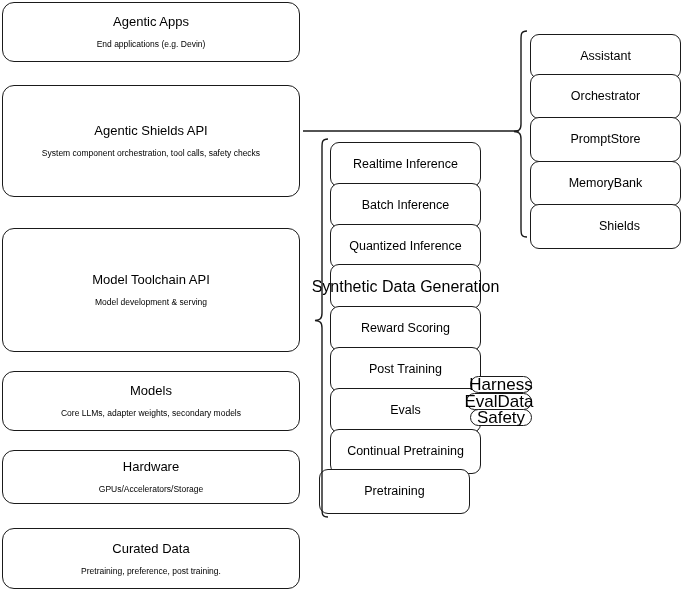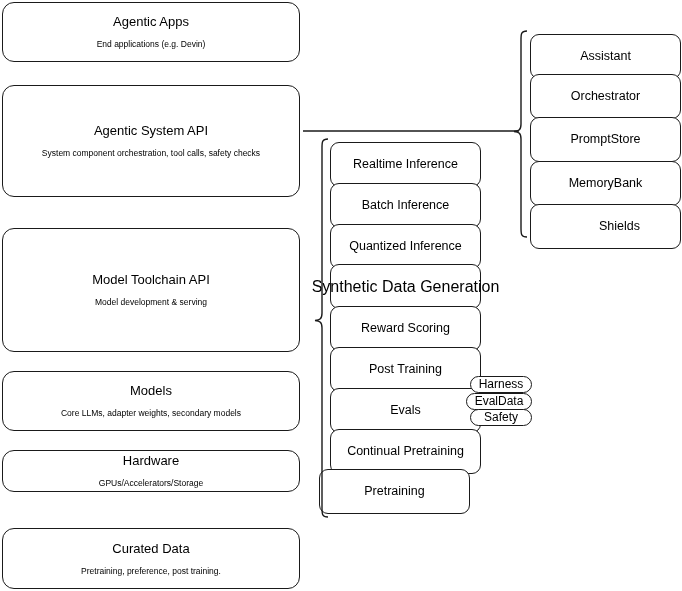--- a/index.html
+++ b/index.html
@@ -71,21 +71,21 @@
   
   .pill {
     position: absolute;
     box-sizing: border-box;
     border: 1.3px solid #1a1a1a;
     border-radius: 999px;
     background: #ffffff;
     display: flex;
     align-items: center;
     justify-content: center;
-    font-size: 12px;
+    font-size: 17px;
     line-height: 13px;
     height: 17px;
     z-index: 6;
   }
 
   
   #connectors {
     position: absolute;
     left: 0;
     top: 0;
@@ -125,35 +125,35 @@
              L 322 508
              C 322 514, 322 517, 328 517"></path>
   </svg>
 
   <div class="box layer-box" style="top:2px;height:60px;">
     <div class="title">Agentic Apps</div>
     <div class="subtitle">End applications (e.g. Devin)</div>
   </div>
 
   <div class="box layer-box" style="top:85px;height:112px;">
-    <div class="title">Agentic System API</div>
+    <div class="title">Agentic Shields API</div>
     <div class="subtitle">System component orchestration, tool calls, safety checks</div>
   </div>
 
   <div class="box layer-box" style="top:228px;height:124px;">
     <div class="title">Model Toolchain API</div>
     <div class="subtitle">Model development &amp; serving</div>
   </div>
 
   <div class="box layer-box" style="top:371px;height:60px;">
     <div class="title">Models</div>
     <div class="subtitle">Core LLMs, adapter weights, secondary models</div>
   </div>
 
-  <div class="box layer-box" style="top:450px;height:42px;">
+  <div class="box layer-box" style="top:450px;height:54px;">
     <div class="title">Hardware</div>
     <div class="subtitle">GPUs/Accelerators/Storage</div>
   </div>
 
   <div class="box layer-box" style="top:528px;height:61px;">
     <div class="title">Curated Data</div>
     <div class="subtitle">Pretraining, preference, post training.</div>
   </div>
 
   <div class="box cap-box" style="left:330px;top:142px;">

